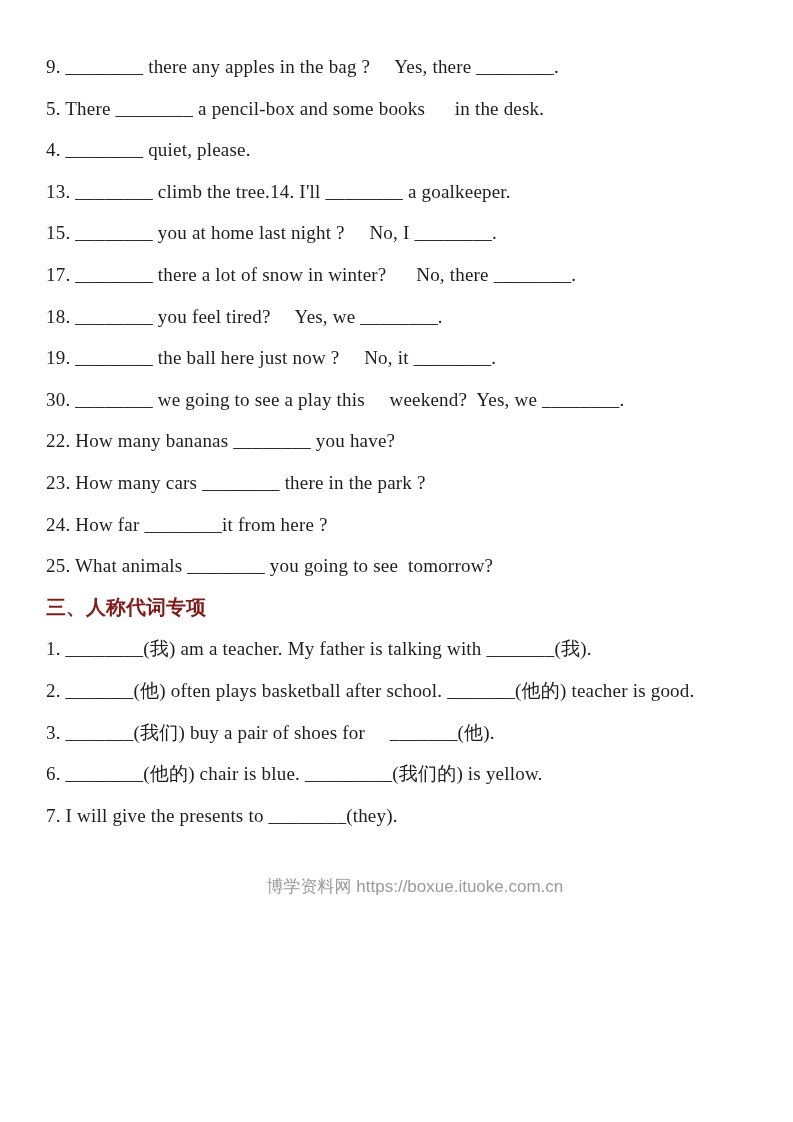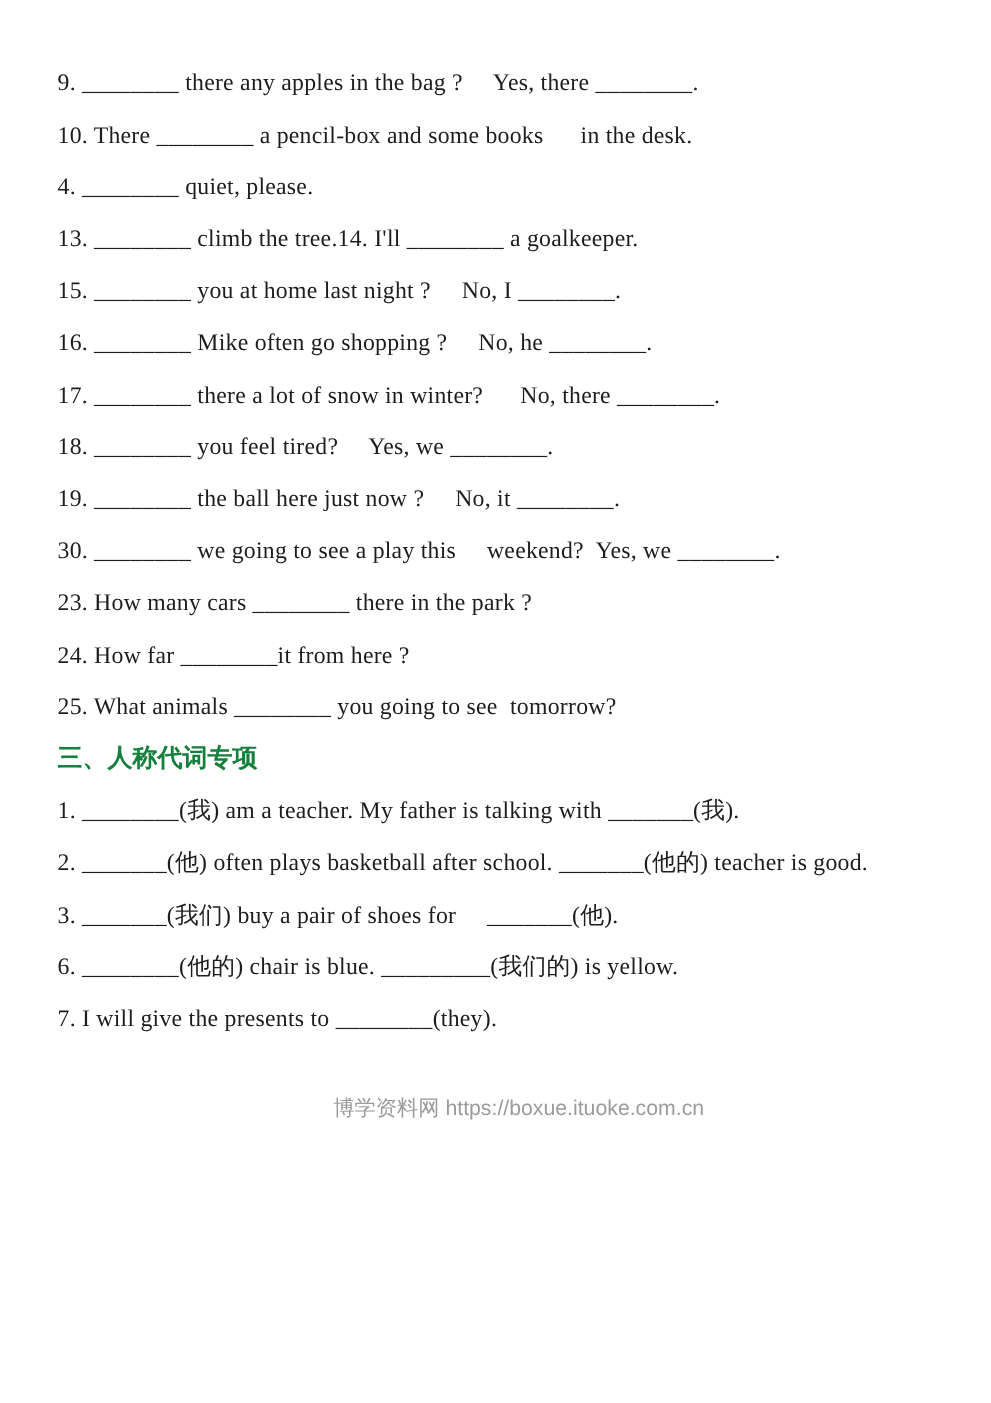--- a/index.html
+++ b/index.html
@@ -27,50 +27,50 @@
     color: #1d1d1d;
     white-space: pre;
     letter-spacing: 0.2px;
   }
   .sec-heading {
     margin: 0;
     font-family: "Liberation Serif", "DejaVu Serif", serif;
     font-weight: bold;
     font-size: 20px;
     line-height: 41.6px;
-    color: #15803d;
+    color: #7f1d1d;
     white-space: pre;
   }
   .footer {
     margin-top: 18px;
     width: 719px; 
     text-align: center;
     font-family: "Liberation Sans", "DejaVu Sans", sans-serif;
     font-size: 17px;
     line-height: 22px;
     color: #9b9b9b;
     white-space: pre;
   }
 </style>
 </head>
 <body>
 
 <div class="page">
 
   <div>
     <div class="ex-line">9. ________ there any apples in the bag ?     Yes, there ________.</div>
-    <div class="ex-line">10. There ________ a pencil-box and some books      in the desk.</div>
+    <div class="ex-line">5. There ________ a pencil-box and some books      in the desk.</div>
     <div class="ex-line">4. ________ quiet, please.</div>
     <div class="ex-line">13. ________ climb the tree.14. I'll ________ a goalkeeper.</div>
     <div class="ex-line">15. ________ you at home last night ?     No, I ________.</div>
-    <div class="ex-line">16. ________ Mike often go shopping ?     No, he ________.</div>
     <div class="ex-line">17. ________ there a lot of snow in winter?      No, there ________.</div>
     <div class="ex-line">18. ________ you feel tired?     Yes, we ________.</div>
     <div class="ex-line">19. ________ the ball here just now ?     No, it ________.</div>
     <div class="ex-line">30. ________ we going to see a play this     weekend?  Yes, we ________.</div>
+    <div class="ex-line">22. How many bananas ________ you have?</div>
     <div class="ex-line">23. How many cars ________ there in the park ?</div>
     <div class="ex-line">24. How far ________it from here ?</div>
     <div class="ex-line">25. What animals ________ you going to see  tomorrow?</div>
   </div>
 
   <h2 class="sec-heading">三、人称代词专项</h2>
 
   <div>
     <div class="ex-line">1. ________(我) am a teacher. My father is talking with _______(我).</div>
     <div class="ex-line">2. _______(他) often plays basketball after school. _______(他的) teacher is good.</div>

